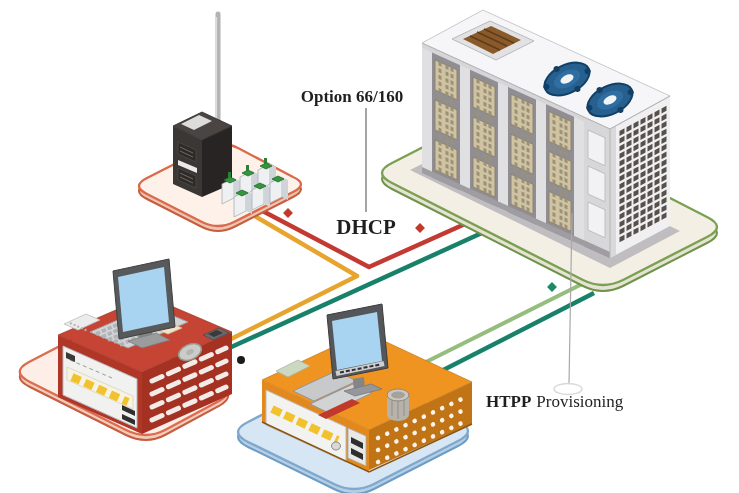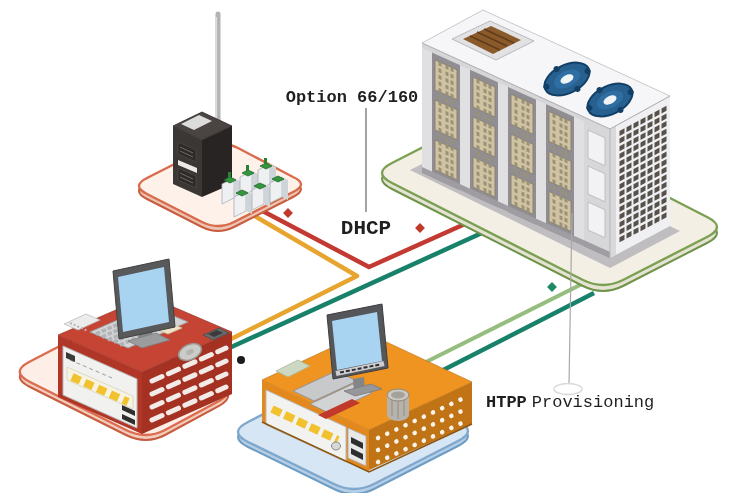--- a/index.html
+++ b/index.html
@@ -1,17 +1,17 @@
 <!DOCTYPE html>
 <html><head>
 <meta charset="utf-8">
 <style>
   html,body{margin:0;padding:0;background:#ffffff;}
   .stage{position:relative;width:739px;height:493px;background:#ffffff;overflow:hidden;
-         font-family:Liberation Mono, monospace;}
+         font-family:Liberation Serif, serif;}
   svg{display:block;}
   .lbl{fill:#1f1f1f;}
   .lbl-option{font-size:17px;font-weight:600;}
   .lbl-dhcp{font-size:21px;font-weight:600;}
   .lbl-htpp{font-size:17px;}
   .lbl-htpp .bold{font-weight:700;}
 </style>
 </head>
 <body>
 

